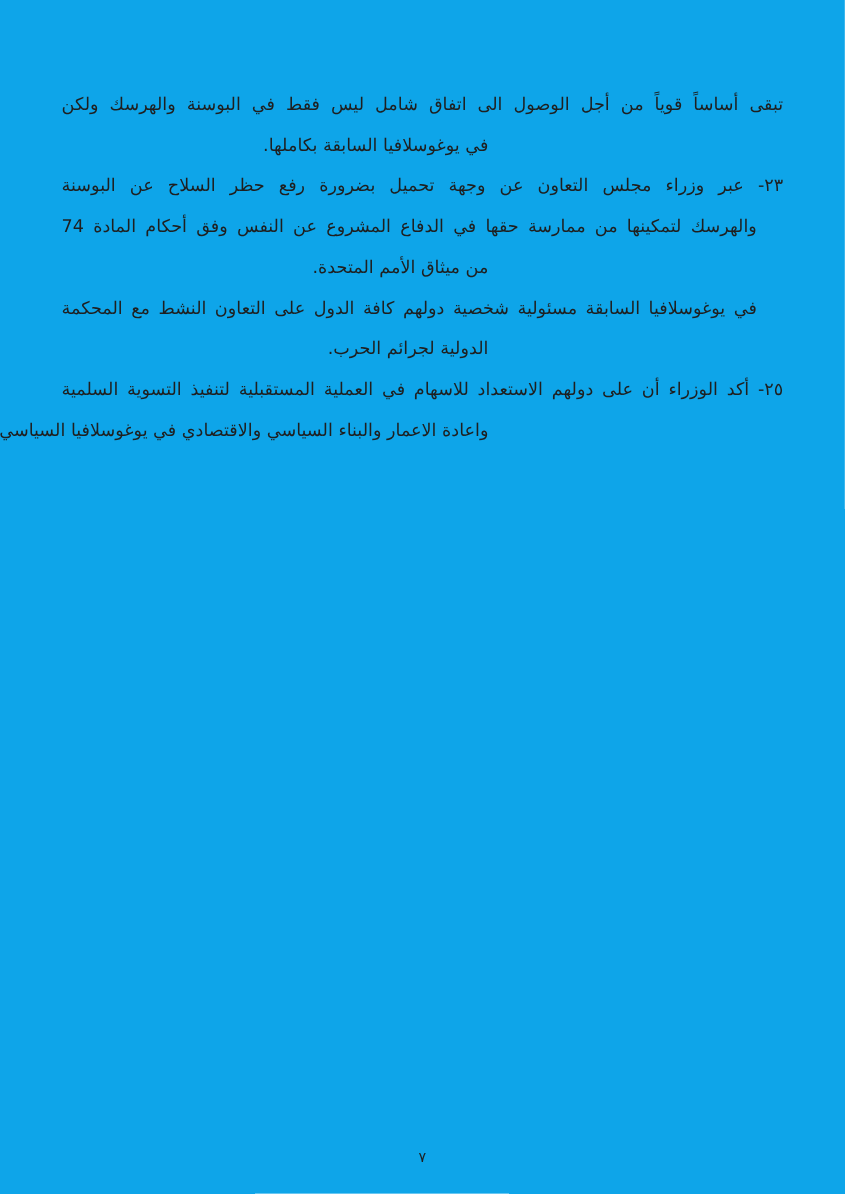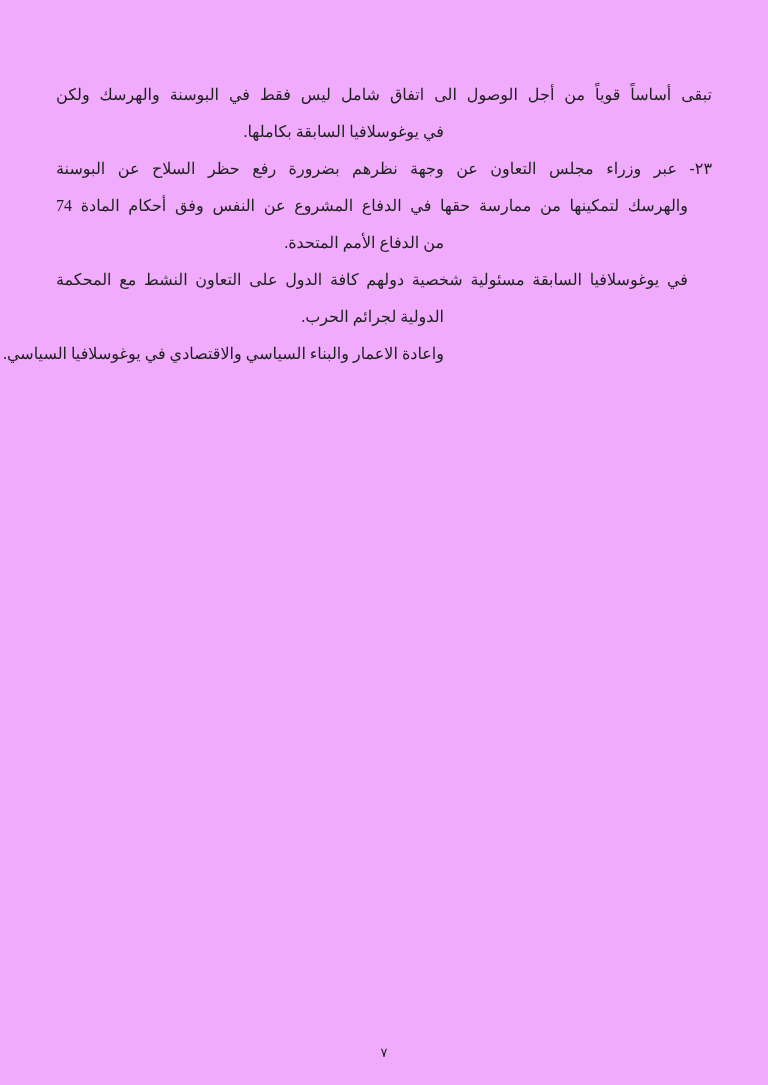--- a/index.html
+++ b/index.html
@@ -11,22 +11,21 @@
     position: relative;
     width: 768px;
     height: 1085px;
     font-family: "DejaVu Sans", sans-serif;
     color: #1f1f1f;
     overflow: hidden;
   }
   .page {
     position: absolute;
     inset: 0;
-    background: #f0abfc;
-    font-family: Liberation Serif, serif;
+    background: #0ea5e9;
   }
   .content {
     position: absolute;
     top: 76px;
     left: 56px;
     width: 656px;
     direction: rtl;
     unicode-bidi: embed;
     font-size: 16px;
   }
@@ -68,26 +67,27 @@
 </head>
 <body>
 
 <div class="page">
 
   <main class="content" dir="rtl">
 
     <p class="line full">تبقى أساساً قوياً من أجل الوصول الى اتفاق شامل ليس فقط في البوسنة والهرسك ولكن</p>
     <p class="line end">في يوغوسلافيا السابقة بكاملها.</p>
 
-    <p class="line full"><span class="marker">٢٣-</span> <span>عبر وزراء مجلس التعاون عن وجهة نظرهم بضرورة رفع حظر السلاح عن البوسنة</span></p>
+    <p class="line full"><span class="marker">٢٣-</span> <span>عبر وزراء مجلس التعاون عن وجهة تحميل بضرورة رفع حظر السلاح عن البوسنة</span></p>
     <p class="line full cont">والهرسك لتمكينها من ممارسة حقها في الدفاع المشروع عن النفس وفق أحكام المادة 74</p>
-    <p class="line end">من الدفاع الأمم المتحدة.</p>
+    <p class="line end">من ميثاق الأمم المتحدة.</p>
 
     <p class="line full cont">في يوغوسلافيا السابقة مسئولية شخصية دولهم كافة الدول على التعاون النشط مع المحكمة</p>
     <p class="line end">الدولية لجرائم الحرب.</p>
 
+    <p class="line full"><span class="marker">٢٥-</span> <span>أكد الوزراء أن على دولهم الاستعداد للاسهام في العملية المستقبلية لتنفيذ التسوية السلمية</span></p>
     <p class="line end">واعادة الاعمار والبناء السياسي والاقتصادي في يوغوسلافيا السياسي.</p>
 
   </main>
 
   <div class="page-number">٧</div>
 
 </div>
 
 </body></html>

